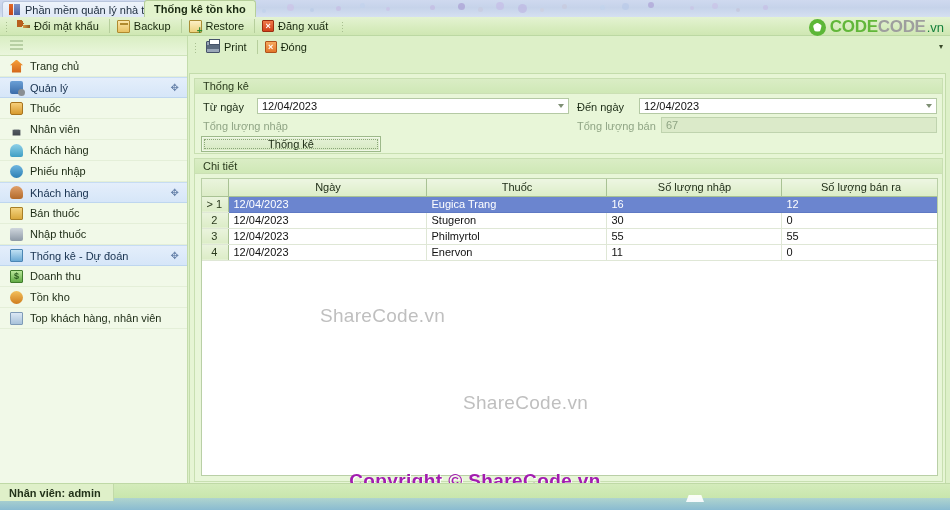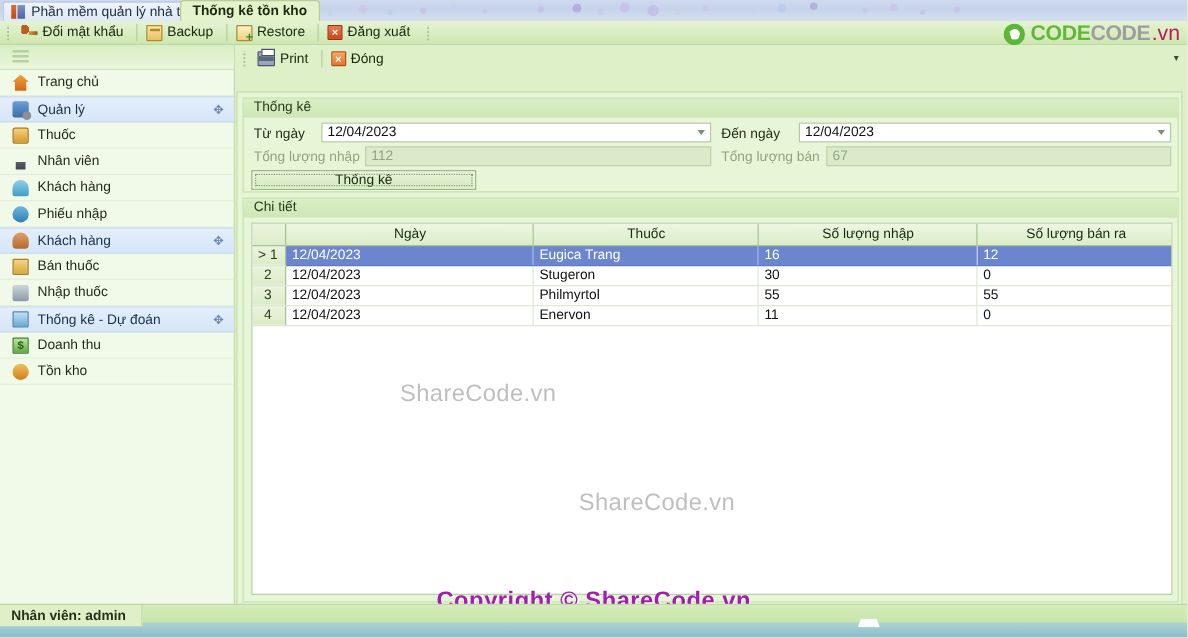--- a/index.html
+++ b/index.html
@@ -124,21 +124,21 @@
     background: #5cb737; position: relative;
   }
   #brand .mark:after {
     content: ''; position: absolute; left: 4px; top: 4px;
     width: 9px; height: 9px; border-radius: 50%;
     background: #fff;
     clip-path: polygon(50% 0, 100% 30%, 80% 100%, 20% 100%, 0 30%);
   }
   #brand .t1 { font-size: 17px; font-weight: bold; color: #62b73a; letter-spacing: -0.3px; }
   #brand .t2 { font-size: 17px; font-weight: bold; color: #9e9e9e; letter-spacing: -0.3px; }
-  #brand .t3 { font-size: 17px; color: #be185d; }
+  #brand .t3 { font-size: 13px; color: #15803d; }
 
   
   #sidebar {
     position: absolute; left: 0; top: 36px;
     width: 188px; height: 447px;
     background: #f1f9e8;
     border-right: 1px solid #c3dcab;
   }
   #sb-head {
     height: 20px; background: linear-gradient(to bottom,#d9eec3,#eaf6dc);
@@ -443,20 +443,24 @@
       <span class="sb-pin">✥</span>
     </div>
     <div class="sb-item">
       <span class="si si-rev">$</span>
       <span class="lbl">Doanh thu</span>
     </div>
     <div class="sb-item">
       <span class="si si-stock"></span>
       <span class="lbl">Tồn kho</span>
     </div>
+    <div class="sb-item">
+      <span class="si si-top"></span>
+      <span class="lbl">Top khách hàng, nhân viên</span>
+    </div>
   </div>
 
   <div style="position:absolute;left:189px;top:37px;width:757px;height:20px;display:flex;align-items:center;padding-left:4px;">
     <div class="rb-grip"></div>
     <div class="rb-btn">
       <span class="ic ic-print"></span>
       <span>Print</span>
     </div>
     <div class="rb-sep"></div>
     <div class="rb-btn">
@@ -477,23 +481,20 @@
         <span class="caret"></span>
       </div>
 
       <div class="fld-label" style="left:382px;top:22px;">Đến ngày</div>
       <div class="inp" style="left:444px;top:19px;width:298px;">
         <span>12/04/2023</span>
         <span class="caret"></span>
       </div>
 
       <div class="fld-label dim" style="left:8px;top:41px;">Tổng lượng nhập</div>
-      <div class="inp ro" style="left:97px;top:38px;width:277px;">
-        <span>112</span>
-      </div>
 
       <div class="fld-label dim" style="left:382px;top:41px;">Tổng lượng bán</div>
       <div class="inp ro" style="left:466px;top:38px;width:276px;">
         <span>67</span>
       </div>
 
       <div class="btn-stat">
         <span>Thống kê</span>
       </div>
     </div>

